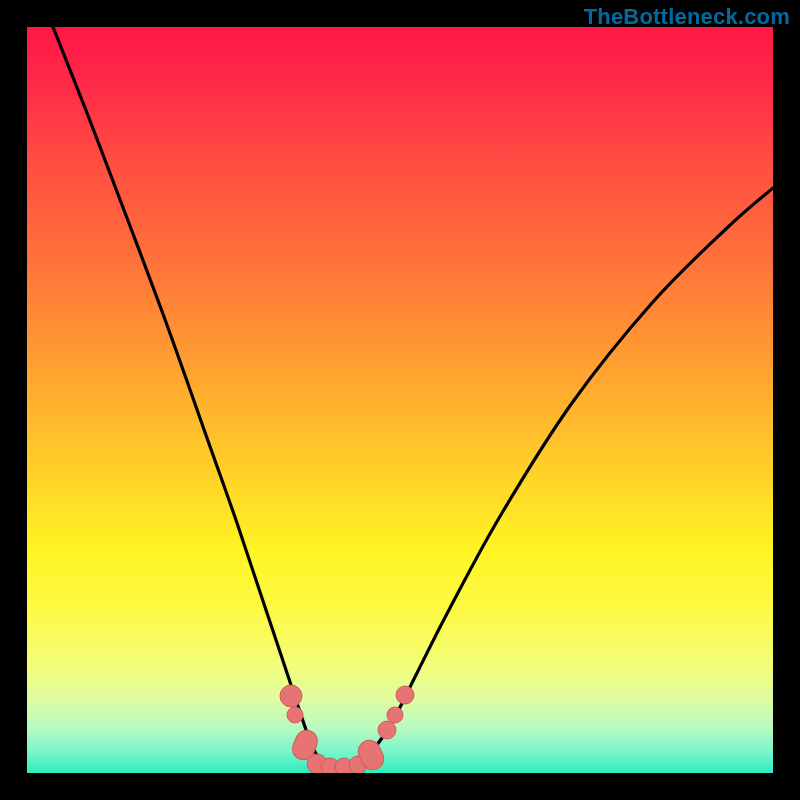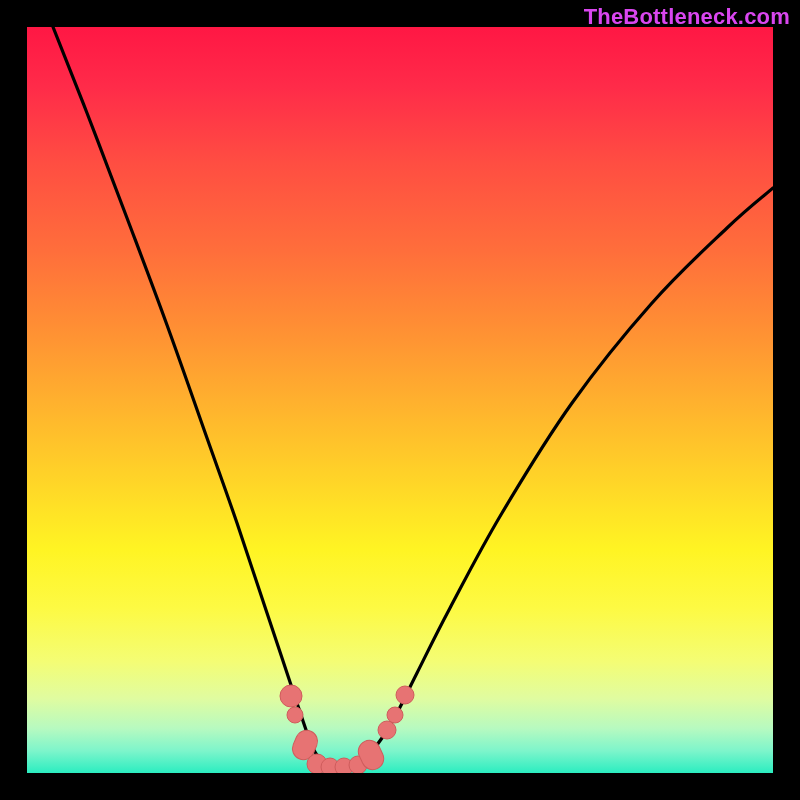--- a/index.html
+++ b/index.html
@@ -32,21 +32,21 @@
       #7ef5cb 97%,
       #2bedc0 100%);
   }
   .watermark {
     position: absolute;
     top: 4px;
     right: 10px;
     font-family: Arial, Helvetica, sans-serif;
     font-size: 22px;
     font-weight: bold;
-    color: #d946ef;
+    color: #0369a1;
     letter-spacing: 0.2px;
   }
   svg.curves {
     position: absolute;
     left: 0;
     top: 0;
   }
 </style>
 </head>
 <body>

